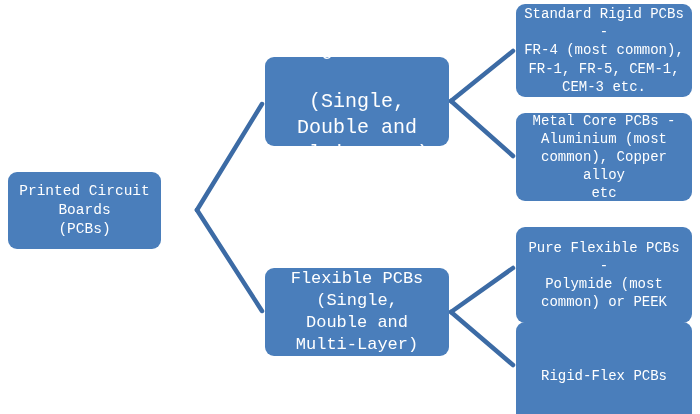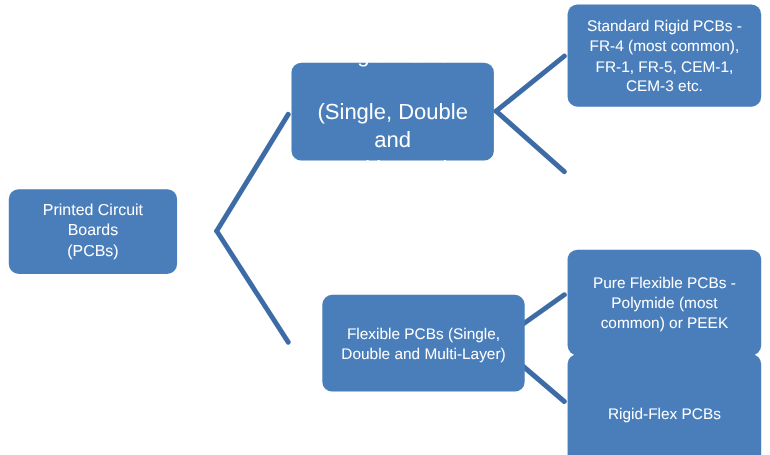--- a/index.html
+++ b/index.html
@@ -30,41 +30,41 @@
     background: #4a7ebb;
     border-radius: 9px;
     color: #ffffff;
     display: flex;
     align-items: center;
     justify-content: center;
     text-align: center;
     line-height: 1.30;
     padding: 4px 6px;
     z-index: 2;
+    font-family: Liberation Mono, monospace;
   }
   .node .label {
     display: block;
     width: 100%;
     white-space: pre-line;
   }
 
   
   #node-root {
     left: 8px;  top: 172px;  width: 153px; height: 77px;
     font-size: 14.5px;
   }
   
   #node-rigid {
     left: 265px; top: 57px;  width: 184px; height: 89px;
     font-size: 20px;
   }
   #node-flexible {
     left: 265px; top: 268px; width: 184px; height: 88px;
-    font-size: 14px;
-    margin-left: 28px;
+    font-size: 17px;
   }
   
   #node-standard-rigid {
     left: 516px; top: 4px;   width: 176px; height: 93px;
     font-size: 14px;
   }
   #node-metal-core {
     left: 516px; top: 113px; width: 176px; height: 88px;
     font-size: 14px;
   }
@@ -111,20 +111,26 @@
 Double and Multi-Layer)</span>
   </div>
 
   <div class="node" id="node-standard-rigid">
     <span class="label">Standard Rigid PCBs -
 FR-4 (most common),
 FR-1, FR-5, CEM-1,
 CEM-3 etc.</span>
   </div>
 
+  <div class="node" id="node-metal-core">
+    <span class="label">Metal Core PCBs -
+Aluminium (most
+common), Copper alloy
+etc</span>
+  </div>
 
   <div class="node" id="node-pure-flexible">
     <span class="label">Pure Flexible  PCBs -
 Polymide (most
 common) or PEEK</span>
   </div>
 
   <div class="node" id="node-rigid-flex">
     <span class="label">Rigid-Flex PCBs</span>
   </div>

